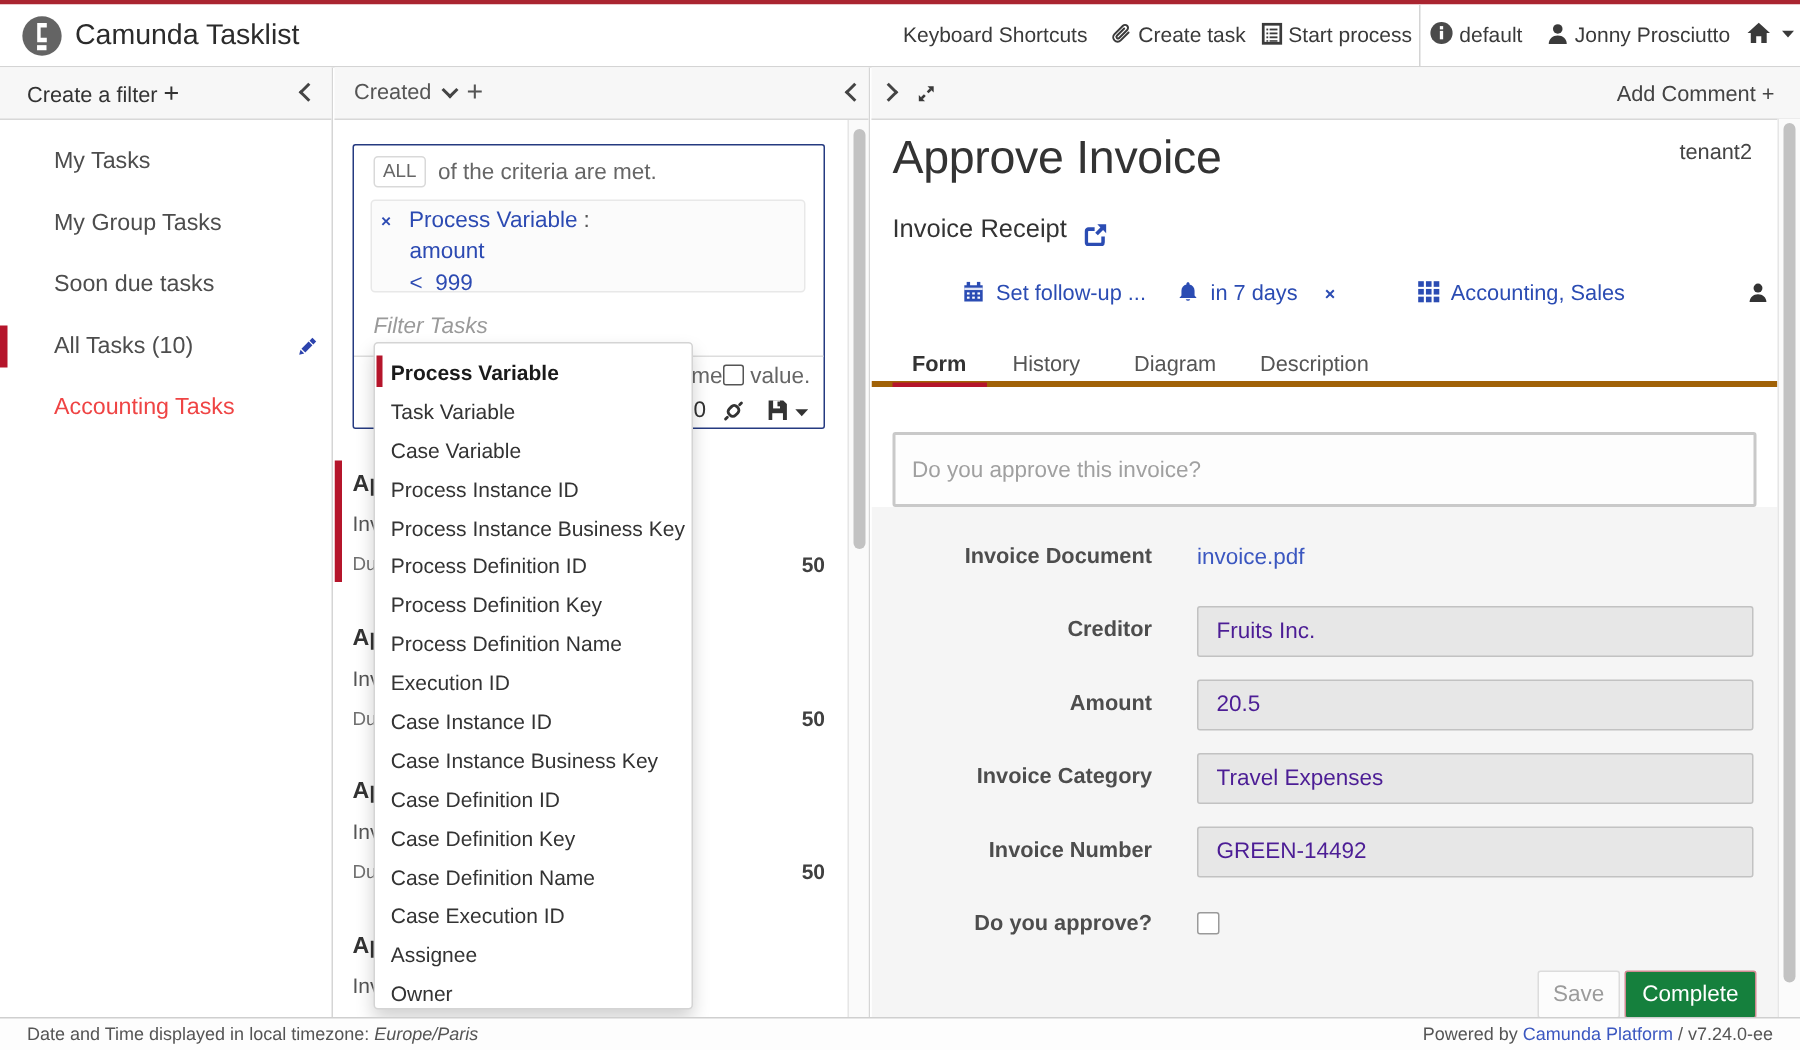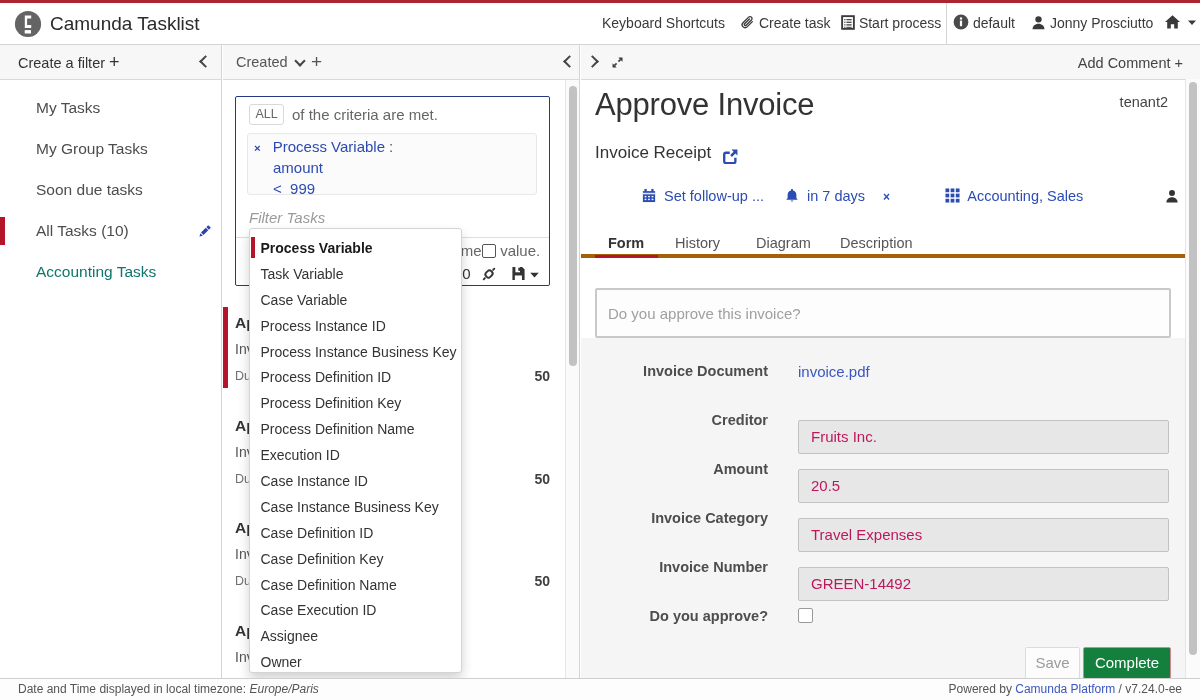--- a/index.html
+++ b/index.html
@@ -29,21 +29,21 @@
   .chev.left  { transform:rotate(135deg); }
   .chev.right { transform:rotate(-45deg); }
   .chev.down  { transform:rotate(45deg); }
 
   
   .sb-title { left:18px; top:0; height:34px; line-height:34px; font-size:14.5px; color:#333; }
   .sb-collapse { left:201px; top:12px; }
   .sb-item { position:relative; height:40.9px; line-height:40.9px; font-size:15.5px; color:#4d4d4d; padding-left:36px; }
   .sb-list { padding-top:8px; }
   .sb-item.active::before { content:""; position:absolute; left:0; top:6px; width:5px; height:28px; background:#b5152b; }
-  .sb-item.dim { color:#0f766e; }
+  .sb-item.dim { color:#ef4444; }
   .sb-pencil { position:absolute; left:197px; top:13px; width:15px; height:15px; }
 
   
   .mid-created { left:13px; top:0; height:34px; line-height:34px; font-size:14.5px; color:#555; }
   .mid-plus { left:88px; top:0; height:34px; line-height:34px; font-size:19px; color:#555; }
   .mid-collapse { left:342px; top:12px; }
 
   .mid-scroll-track { left:342px; top:0; width:15px; height:598px; background:#fafafa; border-left:1px solid #e6e6e6; }
   .mid-scroll-thumb { left:346px; top:6px; width:8px; height:280px; background:#c2c2c2; border-radius:4px; }
   .right-scroll-track { left:604px; top:0; width:15px; height:599px; background:#fbfbfb; border-left:1px solid #e6e6e6; }
@@ -90,21 +90,21 @@
   .rc-x { font-size:12px; font-weight:bold; margin-left:14px; }
   .rc-tabs { left:0; top:149px; width:604px; height:30px; border-bottom:4px solid #a16207; font-size:14.5px; color:#555; }
   .rc-tab { position:absolute; top:0; height:30px; line-height:30px; }
   .rc-tab.active { color:#333; font-weight:bold; }
   .rc-tab-underline { left:13.5px; top:176px; width:63px; height:3px; background:#b5152b; }
 
   .rc-textarea { left:14px; top:209px; width:576px; height:50px; border:2px solid #c9c9c9; border-radius:2px; background:#fdfdfd; padding:15px 11px; font-size:15px; color:#a0a0a0; font-family:inherit; }
   .rc-form-bg { left:0; top:259px; width:604px; height:340px; background:#f5f5f5; }
   .form-label { position:absolute; width:173px; left:14px; text-align:right; font-size:14.5px; font-weight:bold; color:#4d4d4d; }
   .form-link { position:absolute; left:217px; font-size:15px; color:#3b57c0; }
-  .form-input { position:absolute; left:217px; width:371px; height:34px; background:#e7e7e7; border:1px solid #c2c2c2; border-radius:2px; line-height:32px; padding-left:12px; font-size:15px; color:#be185d;margin-top:16px; }
+  .form-input { position:absolute; left:217px; width:371px; height:34px; background:#e7e7e7; border:1px solid #c2c2c2; border-radius:2px; line-height:32px; padding-left:12px; font-size:15px; color:#4c1d95; }
   .form-checkbox { position:absolute; left:217px; width:15px; height:15px; background:#fff; border:1px solid #9a9a9a; border-radius:2px; }
   .btn { position:absolute; height:32px; line-height:30px; text-align:center; font-size:15px; border-radius:2px; }
   .btn-save { left:444px; top:568px; width:55px; background:#fcfcfc; border:1px solid #dcdcdc; color:#9b9b9b; }
   .btn-complete { left:502px; top:568px; width:88px; background:#15803d; border:1px solid #cf8a91; color:#fff; }
 
   
   .footer { left:0; top:678px; width:1200px; height:22px; background:#fdfdfd; border-top:1px solid #cfcfcf; font-size:12px; color:#555; }
   .footer-left { left:18px; top:0; height:21px; line-height:21px; }
   .footer-right { right:18px; top:0; height:21px; line-height:21px; }
   .footer a { color:#3b57c0; text-decoration:none; }

